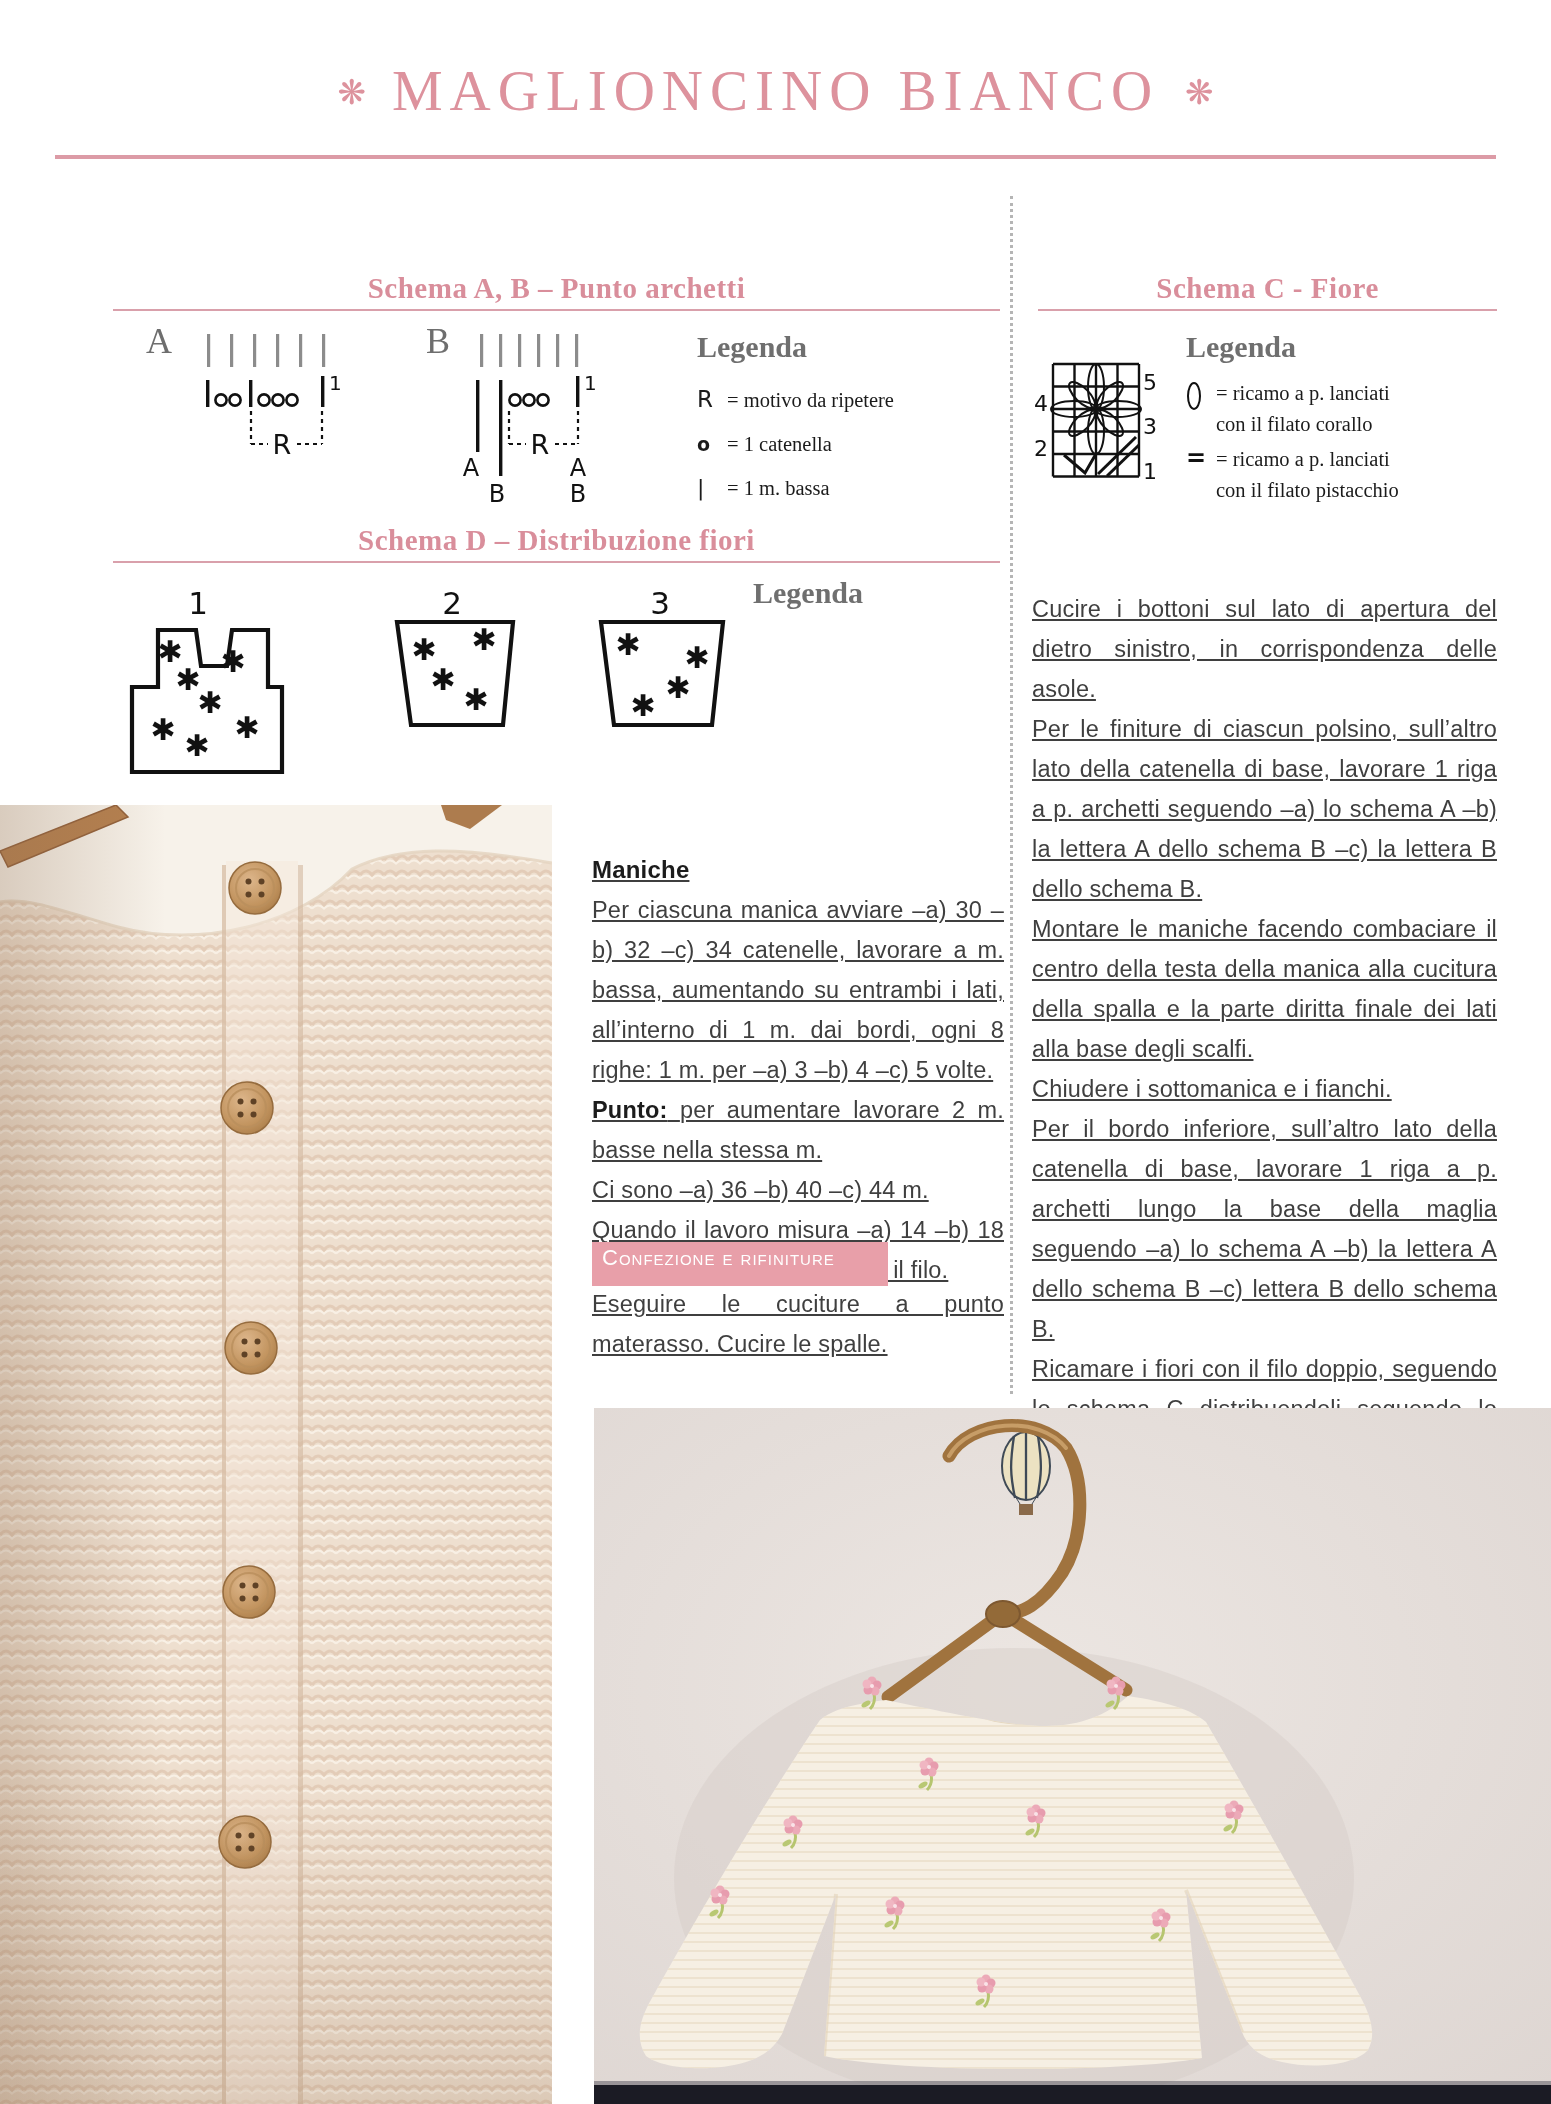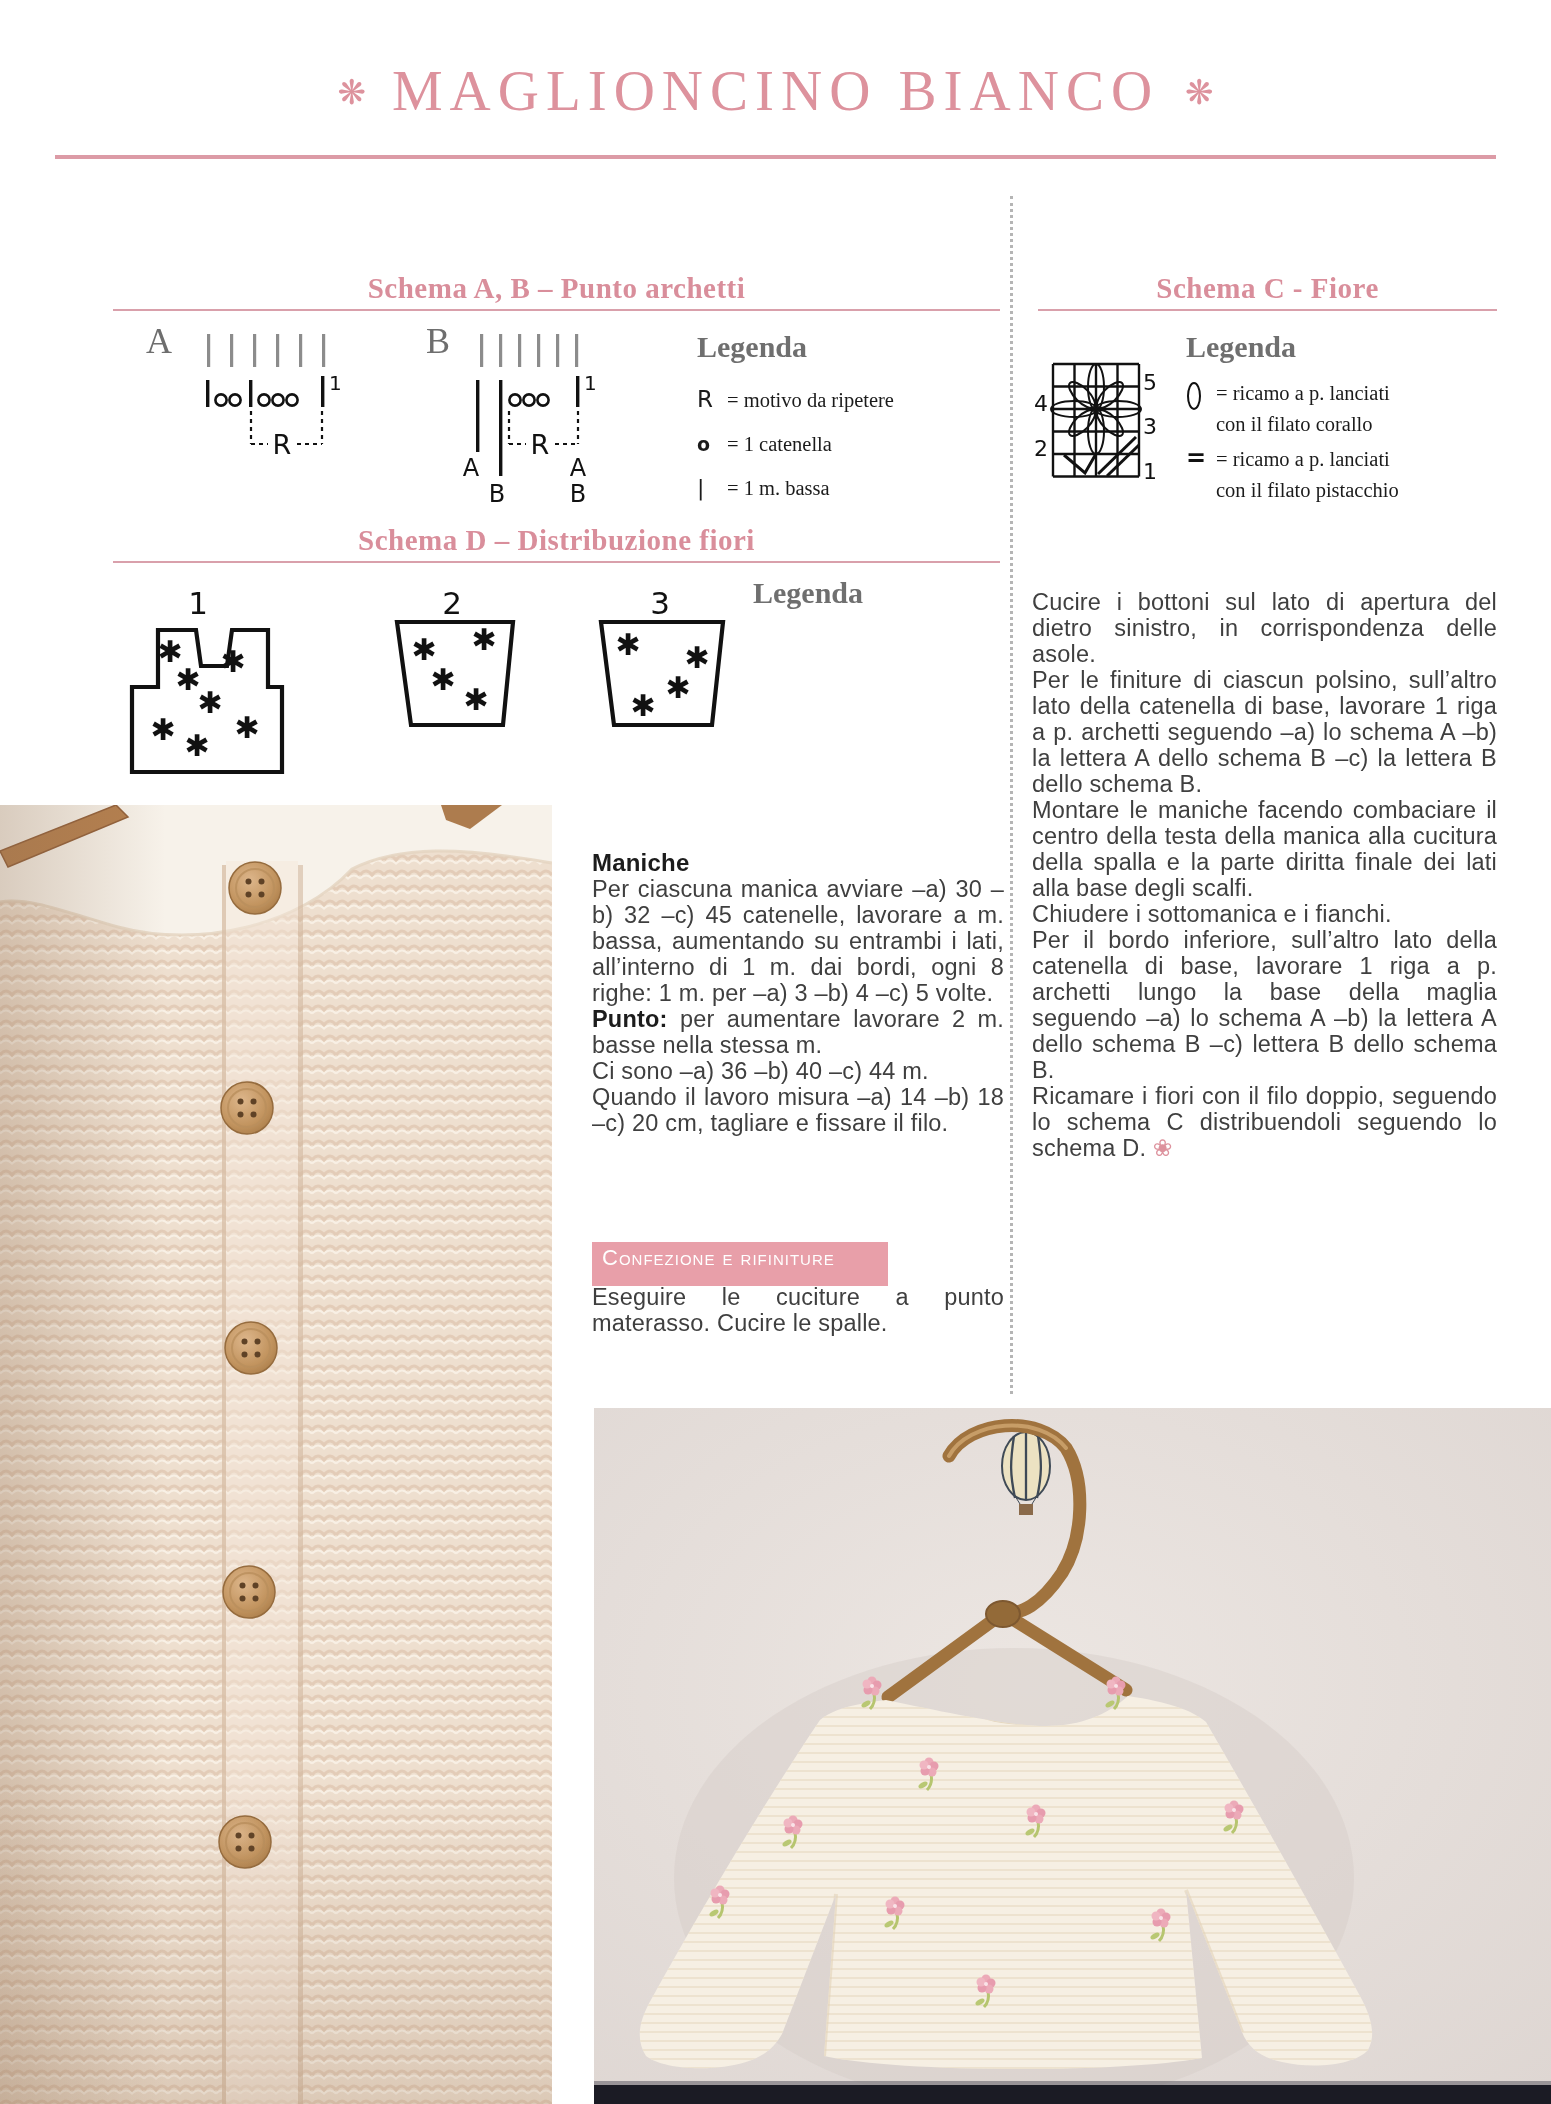--- a/index.html
+++ b/index.html
@@ -15,21 +15,21 @@
 
   
   .schema-head{font-family:"Liberation Serif",serif;font-weight:700;font-size:29px;
                color:#d98e9b;text-align:center;letter-spacing:0.5px;}
   .head-rule{height:2px;background:#d9a0ab;}
   .legend-head{font-family:"Liberation Serif",serif;font-weight:700;font-size:30px;color:#6f6f6f;}
   .legend-item{font-family:"Liberation Serif",serif;font-size:20.5px;color:#1b1b1b;line-height:44px;}
   .legend-item .sym{display:inline-block;width:30px;font-family:"DejaVu Sans",sans-serif;}
 
   
-  .bodytext{font-size:23.5px;line-height:26px;text-align:justify;color:#3f3f3f;letter-spacing:0.2px;}
+  .bodytext{font-size:23.5px;line-height:40px;text-align:justify;color:#3f3f3f;letter-spacing:0.2px;text-decoration:underline;}
   .bodytext p{margin:0;}
   .bold-head{font-weight:700;color:#1c1c1c;}
   .banner{background:#e89fa9;color:#ffffff;font-variant:small-caps;font-size:22px;
           letter-spacing:1px;line-height:32px;padding-left:10px;}
   .accent{color:#dd929d;}
   .divider-dotted{border-left:3px dotted #b5b5b5;width:0;}
 
   svg text{font-family:"DejaVu Sans",sans-serif;}
   .serifsvg{font-family:"Liberation Serif",serif;}
 </style>
@@ -212,21 +212,21 @@
         <text x="643" y="716">✱</text>
     </g>
   </svg>
 
   <div class="abs" style="left:753px;top:576px;width:250px;">
     <div class="legend-head">Legenda</div>
   </div>
 
   <div class="abs bodytext" style="left:592px;top:850px;width:412px;">
     <p class="bold-head" style="font-size:24px;">Maniche</p>
-    <p>Per ciascuna manica avviare –a) 30 –b) 32 –c) 45 catenelle, lavorare a m. bassa, aumentando su entrambi i lati, all’interno di 1 m. dai bordi, ogni 8 righe: 1 m. per –a) 3 –b) 4 –c) 5 volte.</p>
+    <p>Per ciascuna manica avviare –a) 30 –b) 32 –c) 34 catenelle, lavorare a m. bassa, aumentando su entrambi i lati, all’interno di 1 m. dai bordi, ogni 8 righe: 1 m. per –a) 3 –b) 4 –c) 5 volte.</p>
     <p><span class="bold-head">Punto:</span> <span>per aumentare lavorare 2 m. basse nella stessa m.</span></p>
     <p>Ci sono –a) 36 –b) 40 –c) 44 m.</p>
     <p>Quando il lavoro misura –a) 14 –b) 18 –c) 20 cm, tagliare e fissare il filo.</p>
   </div>
 
   <div class="abs banner" style="left:592px;top:1242px;width:286px;height:44px;">Confezione e rifiniture</div>
   <div class="abs bodytext" style="left:592px;top:1284px;width:412px;">Eseguire le cuciture a punto materasso. Cucire le spalle.</div>
 
   <div class="abs bodytext" style="left:1032px;top:589px;width:465px;">
     <p>Cucire i bottoni sul lato di apertura del dietro sinistro, in corrispondenza delle asole.</p>

